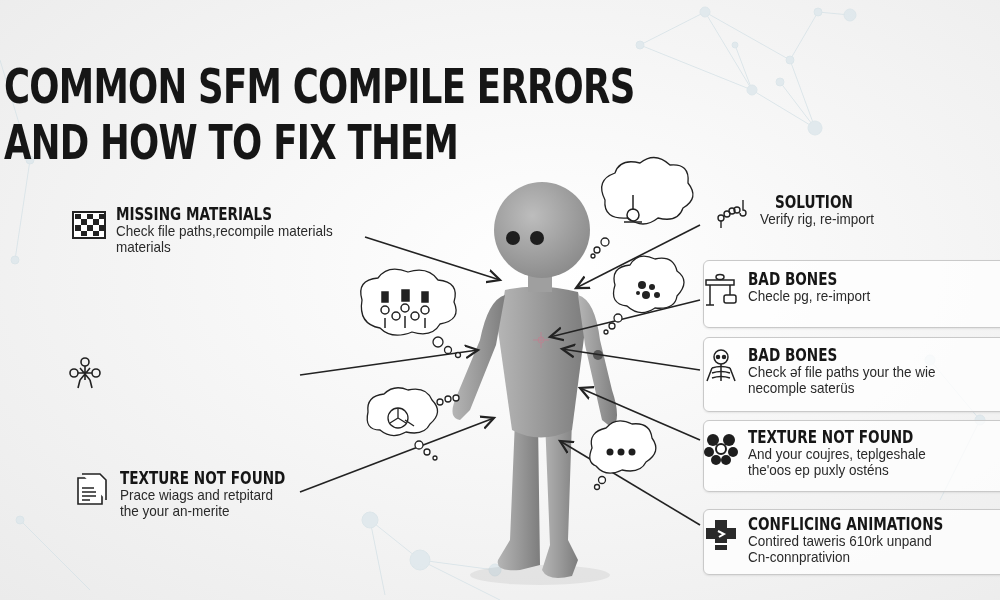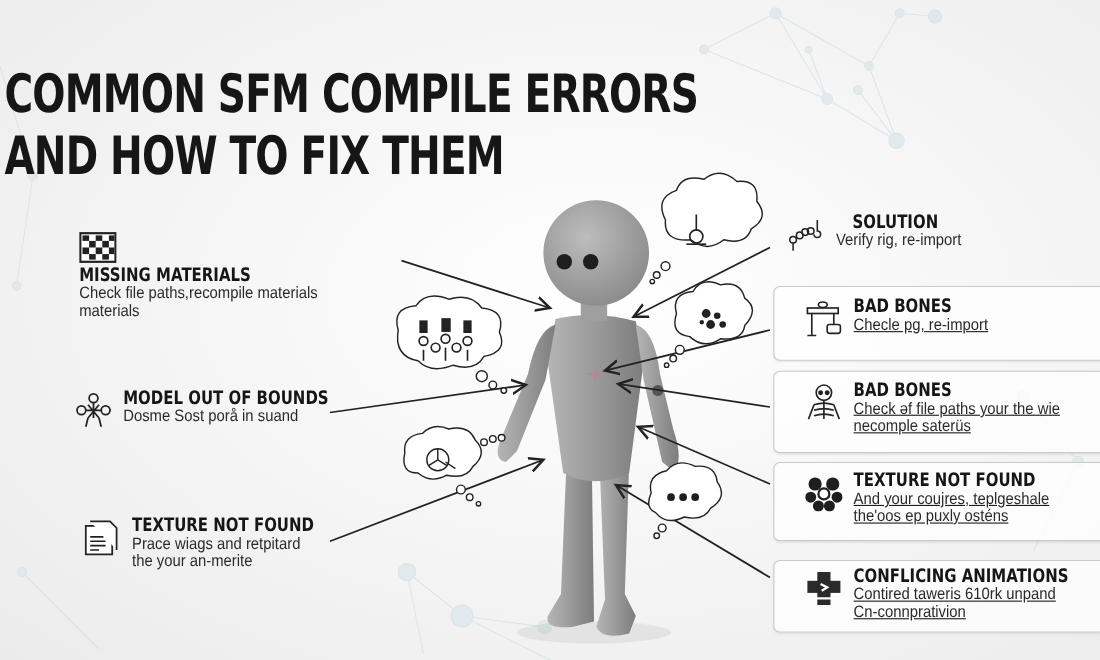--- a/index.html
+++ b/index.html
@@ -21,21 +21,21 @@
     .item .txt { line-height:16px; }
     .head {
       font-family: "DejaVu Sans", sans-serif; font-weight:bold; font-size:17px;
       display:inline-block; transform:scaleX(0.8); transform-origin:left top; white-space:nowrap; color:#161616;
     }
     .desc { font-size:15px; color:#2a2a2a; white-space:nowrap; display:block; transform:scaleX(0.9); transform-origin:left top; }
     .card {
       position:absolute; left:703px; width:310px; border:1px solid #c9c9c9; border-radius:6px;
       background:rgba(255,255,255,0.75); box-shadow:0 1px 2px rgba(0,0,0,0.08);
     }
-    .card .item { position:absolute; left:28px;text-decoration:underline; }
+    .card .item { position:absolute; left:0; }
     .art { position:absolute; left:0; top:0; width:1000px; height:600px; }
   </style>
 </head>
 <body>
 
 <svg class="net" viewBox="0 0 1000 600">
   <g stroke="#d6e2e7" stroke-width="1" fill="#dde7ec" opacity="0.8">
     <line x1="705" y1="12" x2="790" y2="60"></line>
       <line x1="790" y1="60" x2="815" y2="128"></line>
     <line x1="815" y1="128" x2="752" y2="90"></line>
@@ -193,21 +193,21 @@
       <path d="M398,408 v10 l8,5 M398,418 l-8,5"></path>
       <line x1="405" y1="420" x2="414" y2="426"></line>
   </g>
   <g fill="#1e1e1e">
     <circle cx="610" cy="452" r="3.5"></circle>
       <circle cx="621" cy="452" r="3.5"></circle>
       <circle cx="632" cy="452" r="3.5"></circle>
   </g>
 </svg>
 
-<div class="item" style="left:72px;top:206px;flex-direction:column;">
+<div class="item" style="left:72px;top:206px;">
   <svg class="ic" viewBox="0 0 34 34">
     <rect x="1" y="4" width="32" height="26" fill="#fff" stroke="#222" stroke-width="2"></rect>
     <g fill="#222">
       <rect x="3" y="6" width="6" height="5"></rect>
         <rect x="15" y="6" width="6" height="5"></rect>
         <rect x="27" y="6" width="5" height="5"></rect>
       <rect x="9" y="11" width="6" height="6"></rect>
         <rect x="21" y="11" width="6" height="6"></rect>
       <rect x="3" y="17" width="6" height="6"></rect>
         <rect x="15" y="17" width="6" height="6"></rect>
@@ -225,24 +225,20 @@
 
 <div class="item" style="left:68px;top:354px;">
   <svg class="ic" viewBox="0 0 34 34">
     <g fill="none" stroke="#222" stroke-width="1.6">
       <circle cx="17" cy="6" r="4"></circle>
         <circle cx="6" cy="17" r="4"></circle>
         <circle cx="28" cy="17" r="4"></circle>
       <path d="M10,17 L24,17 M17,10 L17,24 M12,12 L22,24 M22,12 L12,24 M12,24 L10,32 M22,24 L24,32"></path>
     </g>
   </svg>
-  <div class="txt">
-    <span class="head">MODEL OUT OF BOUNDS</span>
-    <span class="desc">Dosme Sost porå in suand</span>
-  </div>
 </div>
 
 <div class="item" style="left:76px;top:470px;">
   <svg class="ic" viewBox="0 0 34 34">
     <g fill="#fff" stroke="#222" stroke-width="1.6">
       <path d="M2,6 h18 l6,6 v20 h-24 z"></path>
       <path d="M6,2 h18 l6,6 v20"></path>
     </g>
     <g stroke="#222" stroke-width="1.5">
         <line x1="6" y1="16" x2="18" y2="16"></line>

